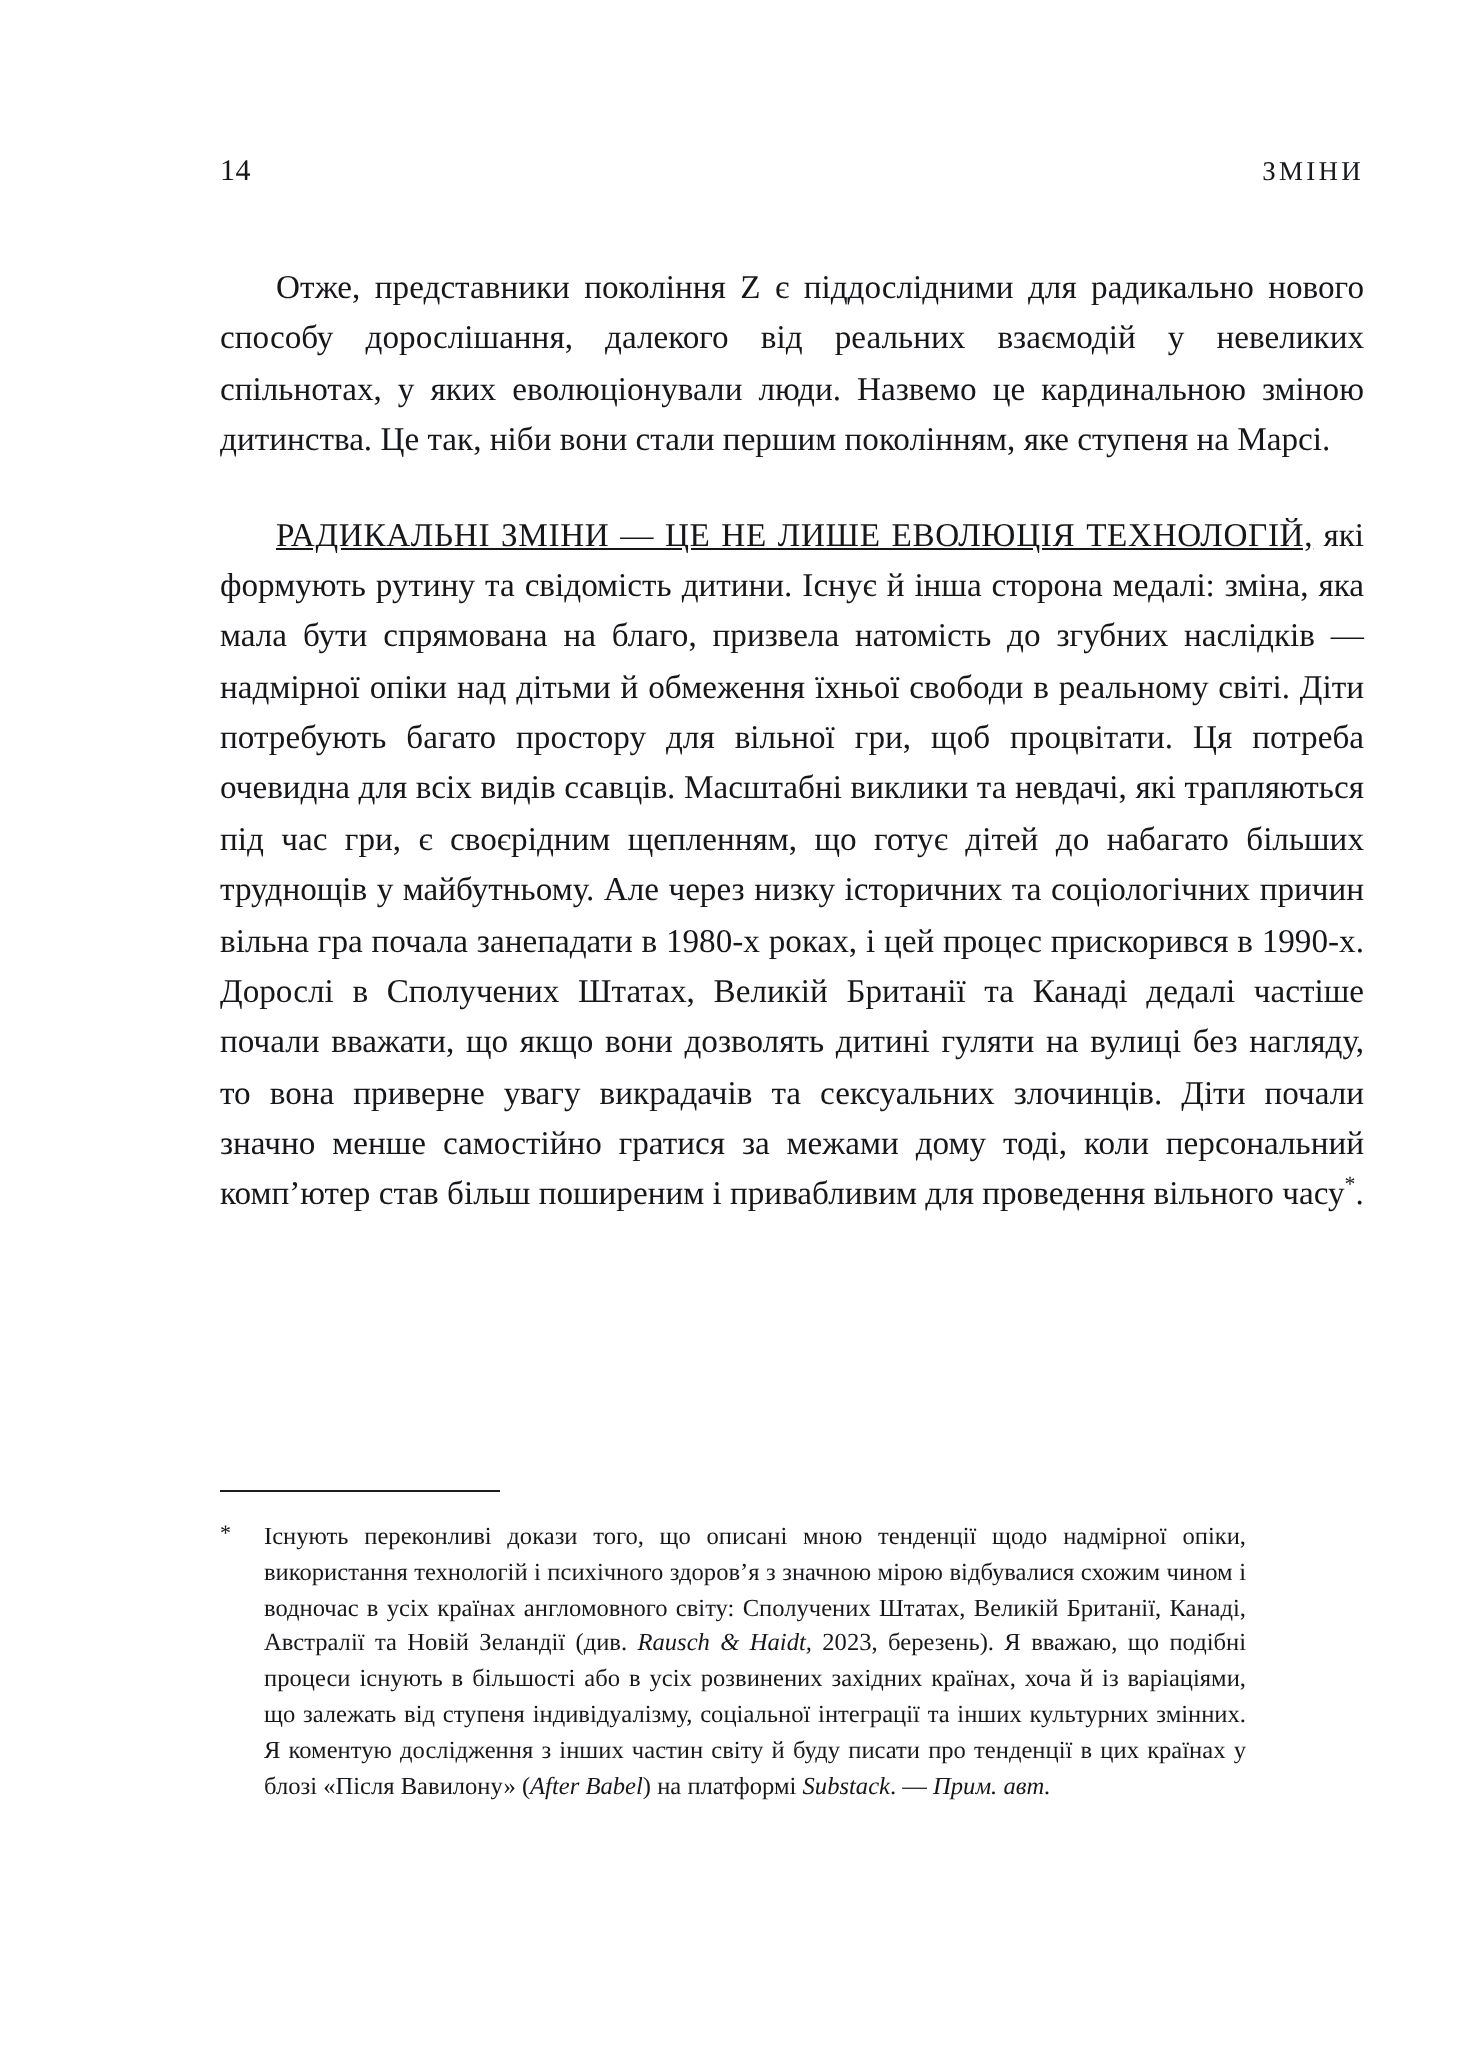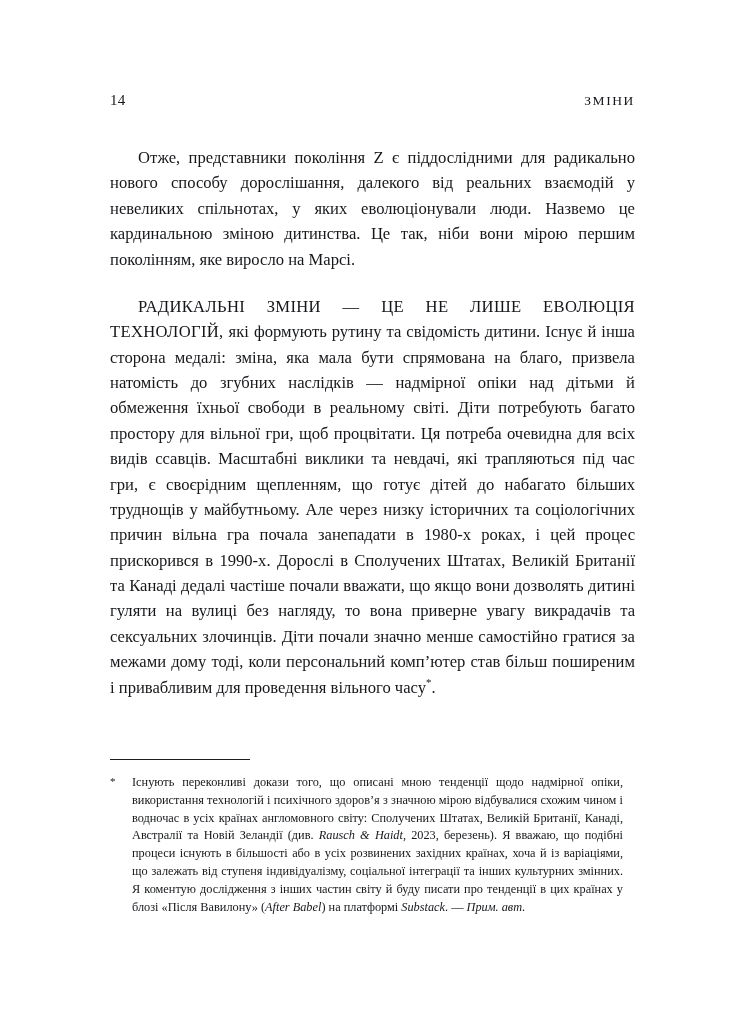--- a/index.html
+++ b/index.html
@@ -15,22 +15,21 @@
     position: relative;
     overflow: hidden;
   }
   .page {
     position: absolute;
     top: 0;
     left: 0;
     width: 731px;
     height: 764px;
     box-sizing: border-box;
-    padding: 78px 96px 40px 110px;
-    margin-top: 14px;
+    padding: 78px 49px 40px 110px;
   }
   .running-head {
     display: flex;
     justify-content: space-between;
     align-items: baseline;
     font-size: 14.5px;
     letter-spacing: 0.06em;
     margin-bottom: 36px;
     color: #16181b;
   }
@@ -47,20 +46,21 @@
     font-size: 16.6px;
     line-height: 1.53;
     text-align: justify;
     margin: 0 0 0 0;
     text-indent: 28px;
     hyphens: manual;
   }
   .smallcaps {
     font-variant: small-caps;
     letter-spacing: 0.02em;
+    text-decoration: underline;
   }
   .para-gap {
     height: 22px;
   }
   .footnote-area {
     position: absolute;
     left: 110px;
     right: 108px;
     top: 745px;
   }
@@ -99,21 +99,21 @@
 </head>
 <body>
 
 <div class="page">
 
   <div class="running-head">
     <span class="folio">14</span>
     <span class="head-title">ЗМІНИ</span>
   </div>
 
-  <p class="body">Отже, представники покоління Z є піддослідними для радикально нового способу дорослішання, далекого від реальних взаємодій у невеликих спільнотах, у яких еволюціонували люди. Назвемо це кардинальною зміною дитинства. Це так, ніби вони мірою першим поколінням, яке виросло на Марсі.</p>
+  <p class="body">Отже, представники покоління Z є піддослідними для радикально нового способу дорослішання, далекого від реальних взаємодій у невеликих спільнотах, у яких еволюціонували люди. Назвемо це кардинальною зміною дитинства. Це так, ніби вони стали першим поколінням, яке ступеня на Марсі.</p>
 
   <div class="para-gap"></div>
 
   <p class="body"><span class="smallcaps">РАДИКАЛЬНІ ЗМІНИ — ЦЕ НЕ ЛИШЕ ЕВОЛЮЦІЯ ТЕХНОЛОГІЙ,</span><span> які формують рутину та свідомість дитини. Існує й інша сторона медалі: зміна, яка мала бути спрямована на благо, призвела натомість до згубних наслідків — надмірної опіки над дітьми й обмеження їхньої свободи в реальному світі. Діти потребують багато простору для вільної гри, щоб процвітати. Ця потреба очевидна для всіх видів ссавців. Масштабні виклики та невдачі, які трапляються під час гри, є своєрідним щепленням, що готує дітей до набагато більших труднощів у майбутньому. Але через низку історичних та соціологічних причин вільна гра почала занепадати в 1980-х роках, і цей процес прискорився в 1990-х. Дорослі в Сполучених Штатах, Великій Британії та Канаді дедалі частіше почали вважати, що якщо вони дозволять дитині гуляти на вулиці без нагляду, то вона приверне увагу викрадачів та сексуальних злочинців. Діти почали значно менше самостійно гратися за межами дому тоді, коли персональний комп’ютер став більш поширеним і привабливим для проведення вільного часу</span><sup class="fn-ref">*</sup><span>.</span></p>
 
   <div class="footnote-area">
     <div class="fn-rule"></div>
     <div class="fn-body">
       <div class="fn-marker">*</div>
       <div class="fn-text"><span>Існують переконливі докази того, що описані мною тенденції щодо надмірної опіки, використання технологій і психічного здоров’я з значною мірою відбувалися схожим чином і водночас в усіх країнах англомовного світу: Сполучених Штатах, Великій Британії, Канаді, Австралії та Новій Зеландії (див. </span><i>Rausch &amp; Haidt,</i><span> 2023, березень). Я вважаю, що подібні процеси існують в більшості або в усіх розвинених західних країнах, хоча й із варіаціями, що залежать від ступеня індивідуалізму, соціальної інтеграції та інших культурних змінних. Я коментую дослідження з інших частин світу й буду писати про тенденції в цих країнах у блозі «Після Вавилону» (</span><i>After Babel</i><span>) на платформі </span><i>Substack</i><span>. — </span><i>Прим. авт.</i></div>

